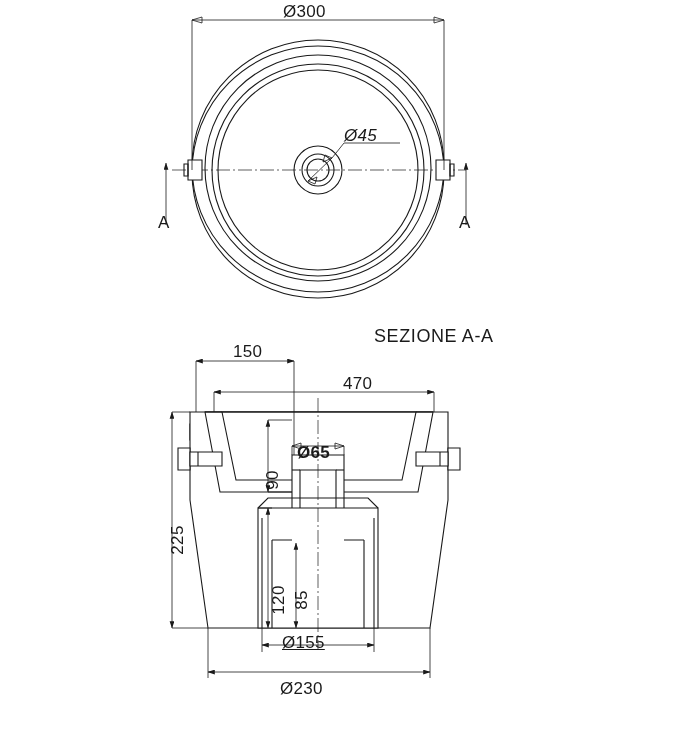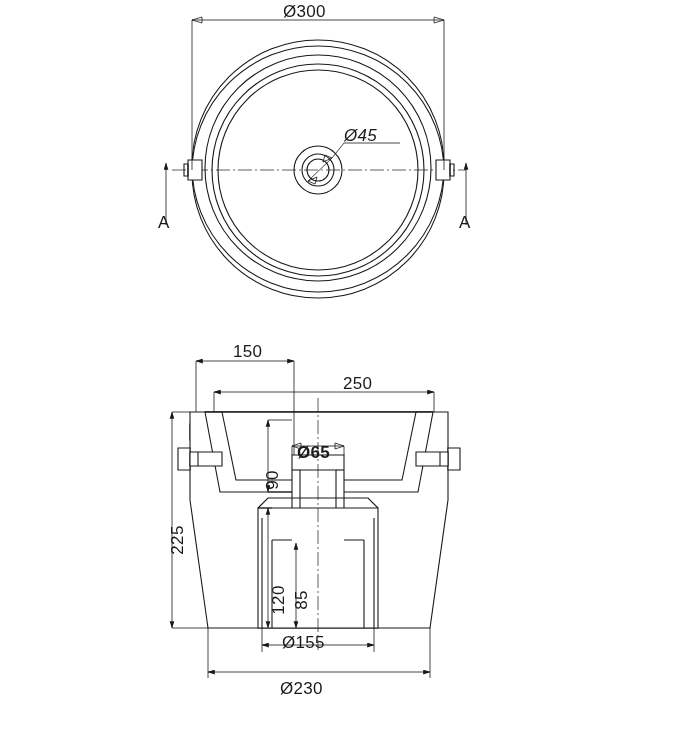--- a/index.html
+++ b/index.html
@@ -206,32 +206,33 @@
   </svg>
 
   <div class="lbl" style="left:283px; top:2px;">Ø300</div>
 
   <div class="lbl" style="left:344px; top:126px;font-style:italic;">Ø45</div>
 
   <div class="lbl" style="left:158px; top:213px;">A</div>
 
   <div class="lbl" style="left:459px; top:213px;">A</div>
 
+  <div class="lbl sect-title" style="left:374px; top:326px;">SEZIONE   A-A</div>
 
   <div class="lbl" style="left:233px; top:342px;">150</div>
 
-  <div class="lbl" style="left:343px; top:374px;">250</div>
+  <div class="lbl" style="left:343px; top:374px;">470</div>
 
   <div class="lbl rot90" style="left:263px; top:470px;">90</div>
 
   <div class="lbl rot90" style="left:163px; top:530px;">225</div>
 
   <div class="lbl" style="left:297px; top:443px;font-weight:bold;">Ø65</div>
 
   <div class="lbl rot90" style="left:264px; top:590px;">120</div>
 
   <div class="lbl rot90" style="left:292px; top:590px;">85</div>
 
-  <div class="lbl" style="left:282px; top:633px;">Ø155</div>
+  <div class="lbl" style="left:282px; top:633px;text-decoration:underline;">Ø155</div>
 
   <div class="lbl" style="left:280px; top:679px;text-align:right;">Ø230</div>
 
 </div>
 
 </body></html>

